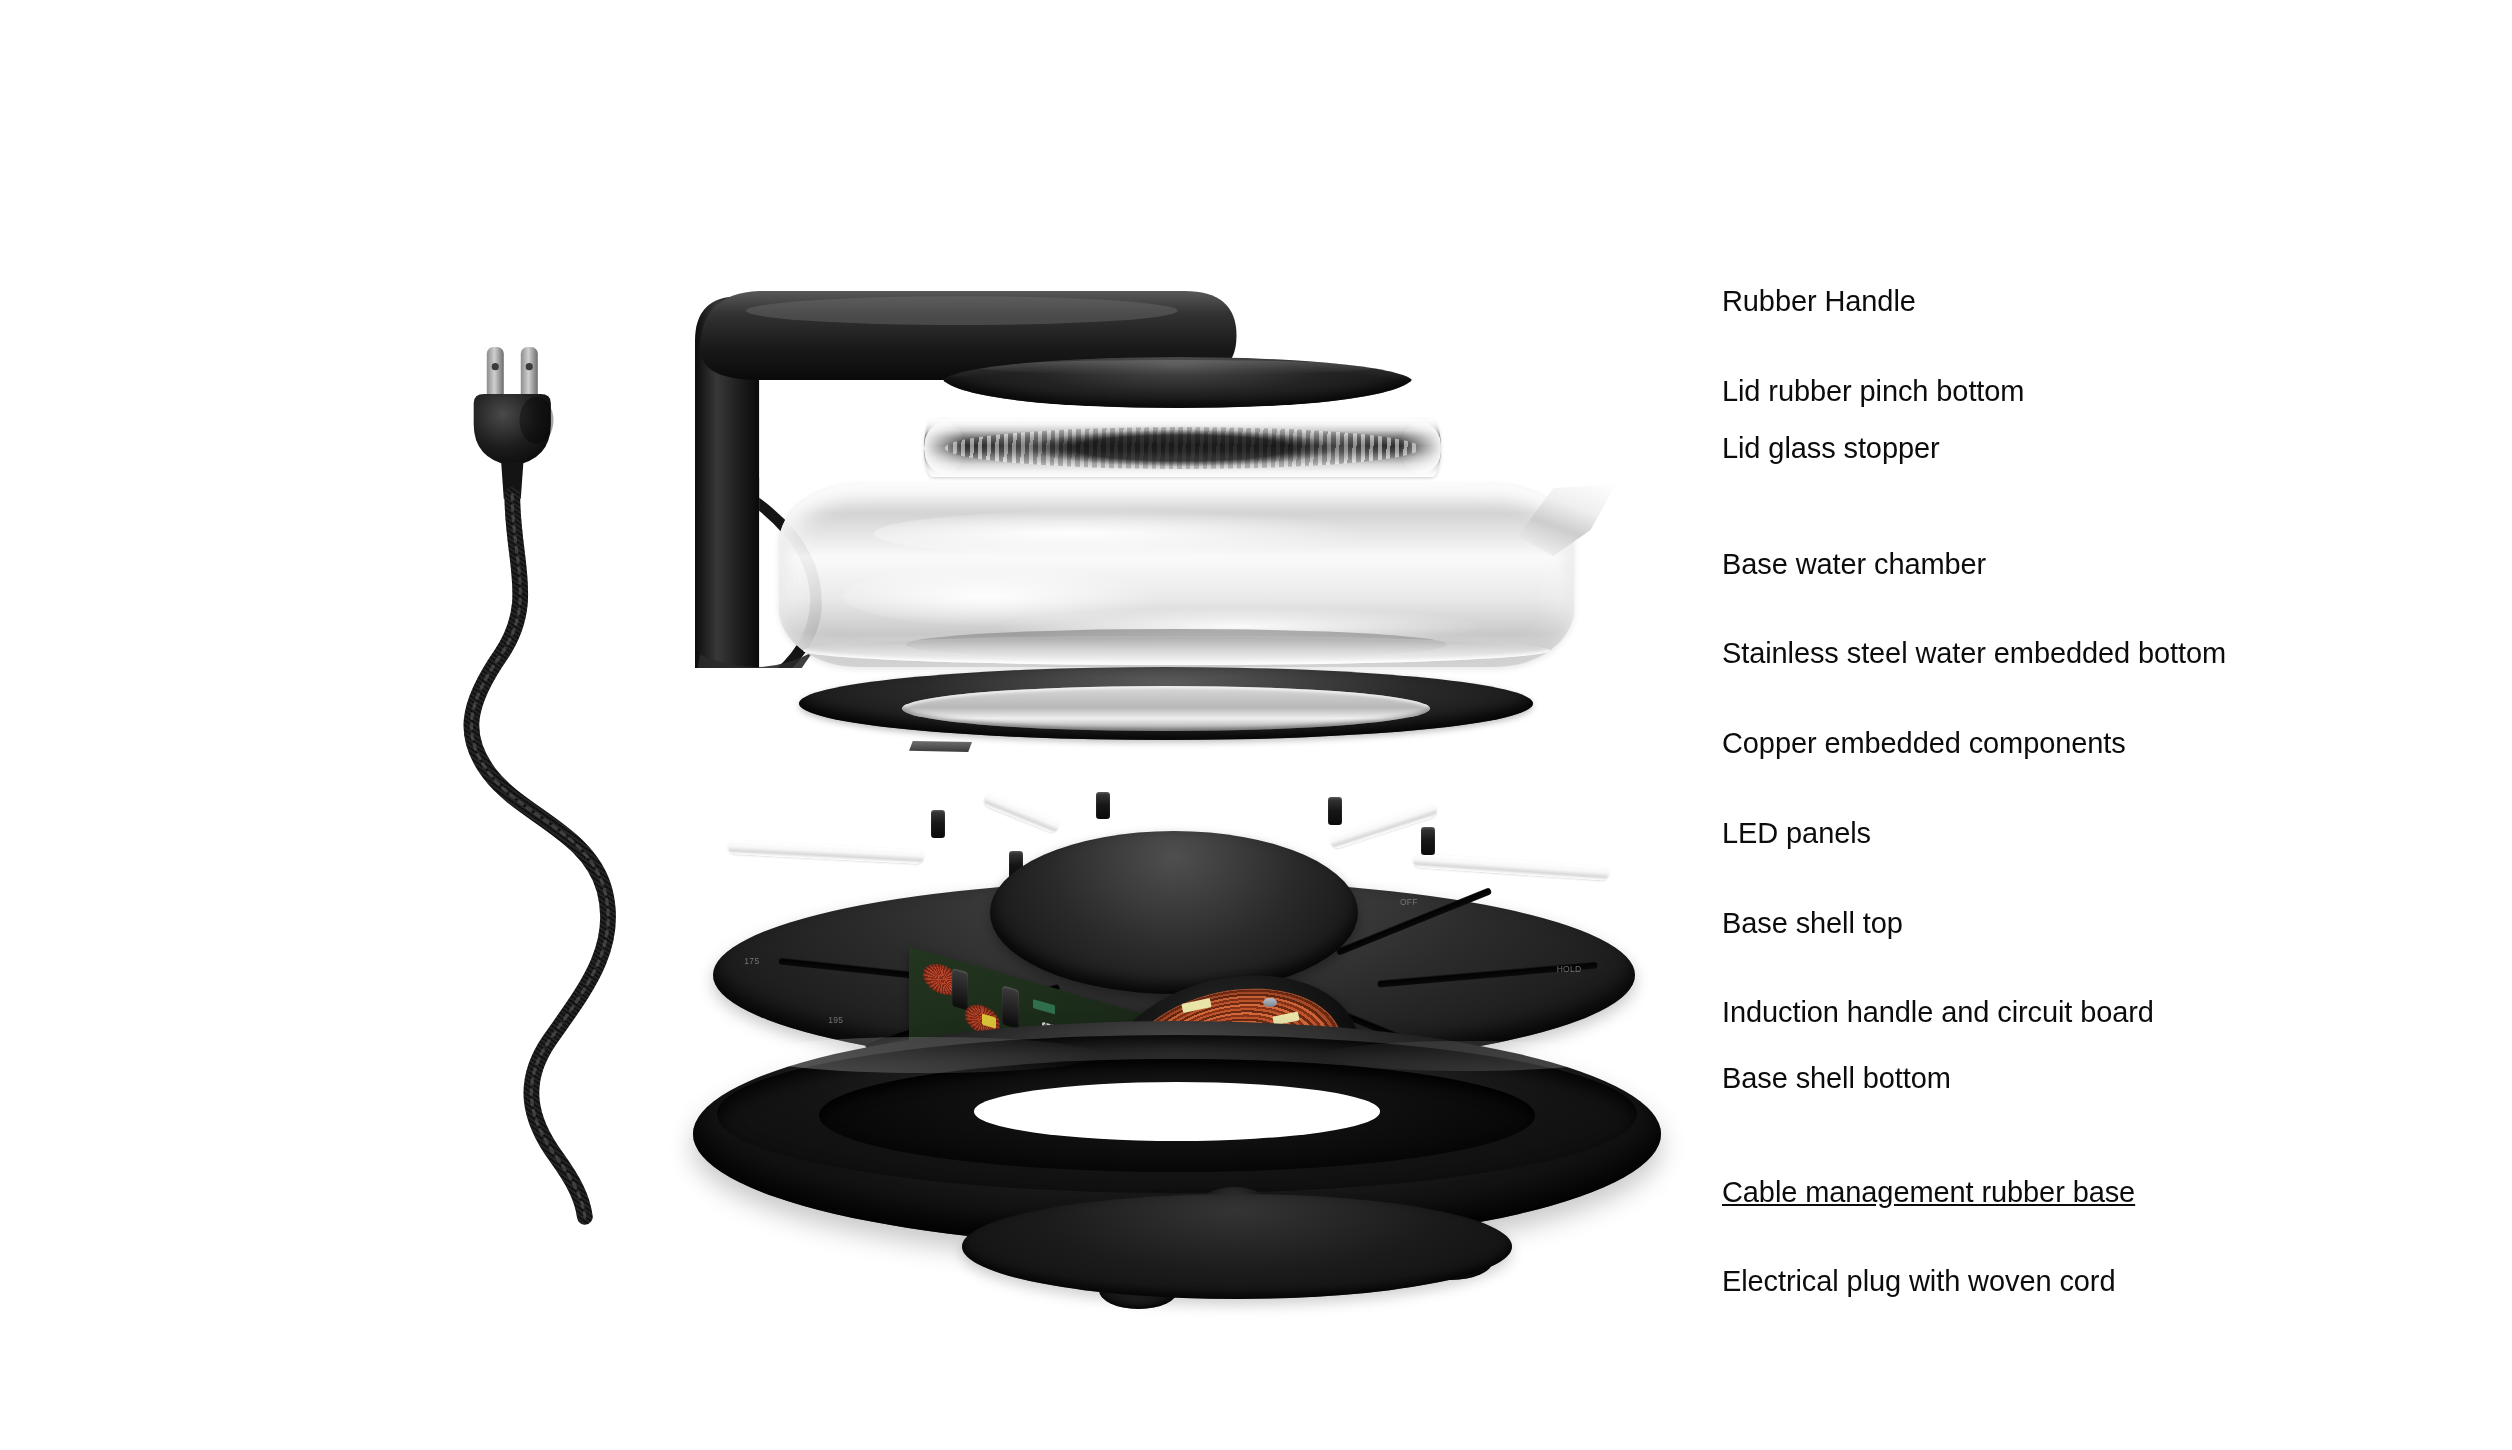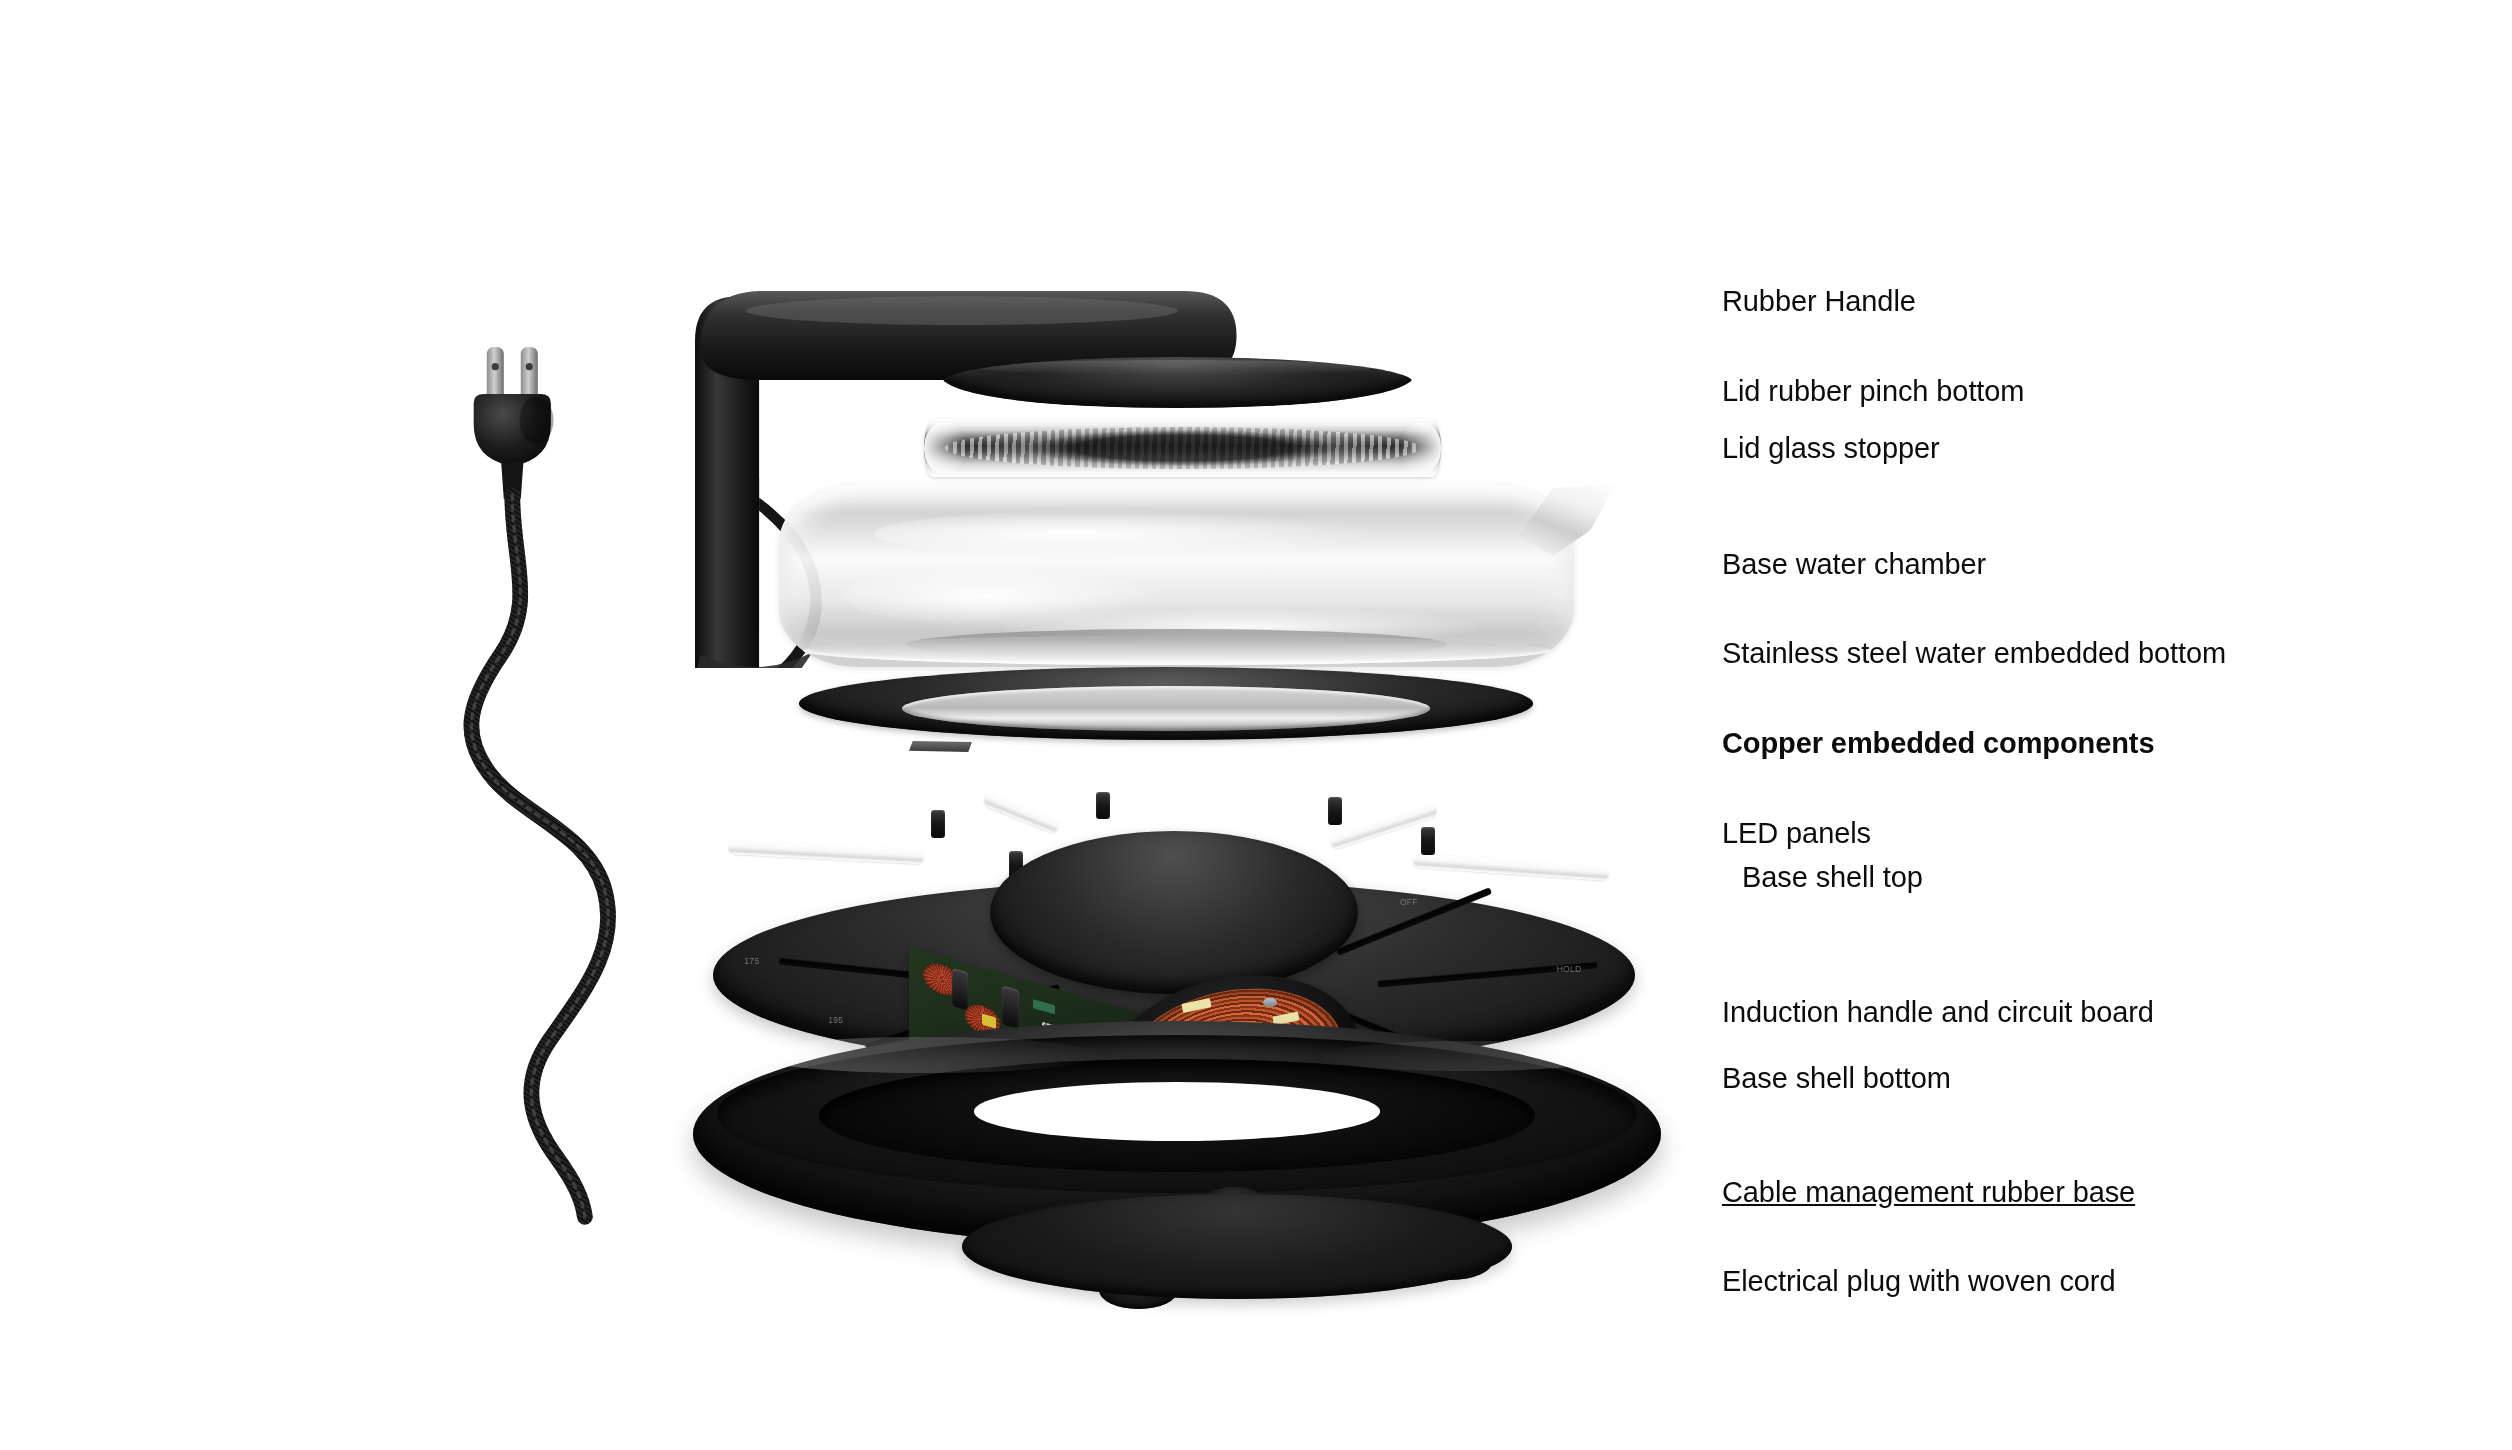--- a/index.html
+++ b/index.html
@@ -502,23 +502,23 @@
     </div>
 
   </div>
 
   <div id="labels">
     <div class="label-row" style="top:287px;">Rubber Handle</div>
     <div class="label-row" style="top:377px;">Lid rubber pinch bottom</div>
     <div class="label-row" style="top:434px;">Lid glass stopper</div>
     <div class="label-row" style="top:550px;">Base water chamber</div>
     <div class="label-row" style="top:639px;">Stainless steel water embedded bottom</div>
-    <div class="label-row" style="top:729px;font-weight:bold;">Copper embedded components</div>
+    <div class="label-row" style="top:729px;">Copper embedded components</div>
     <div class="label-row" style="top:819px;">LED panels</div>
-    <div class="label-row" style="top:863px;margin-left:20px;">Base shell top</div>
+    <div class="label-row" style="top:909px;">Base shell top</div>
     <div class="label-row" style="top:998px;">Induction handle and circuit board</div>
     <div class="label-row" style="top:1064px;">Base shell bottom</div>
     <div class="label-row" style="top:1178px;text-decoration:underline;">Cable management rubber base</div>
     <div class="label-row" style="top:1267px;">Electrical plug with woven cord</div>
   </div>
 
 </div>
 
 
 </body></html>

